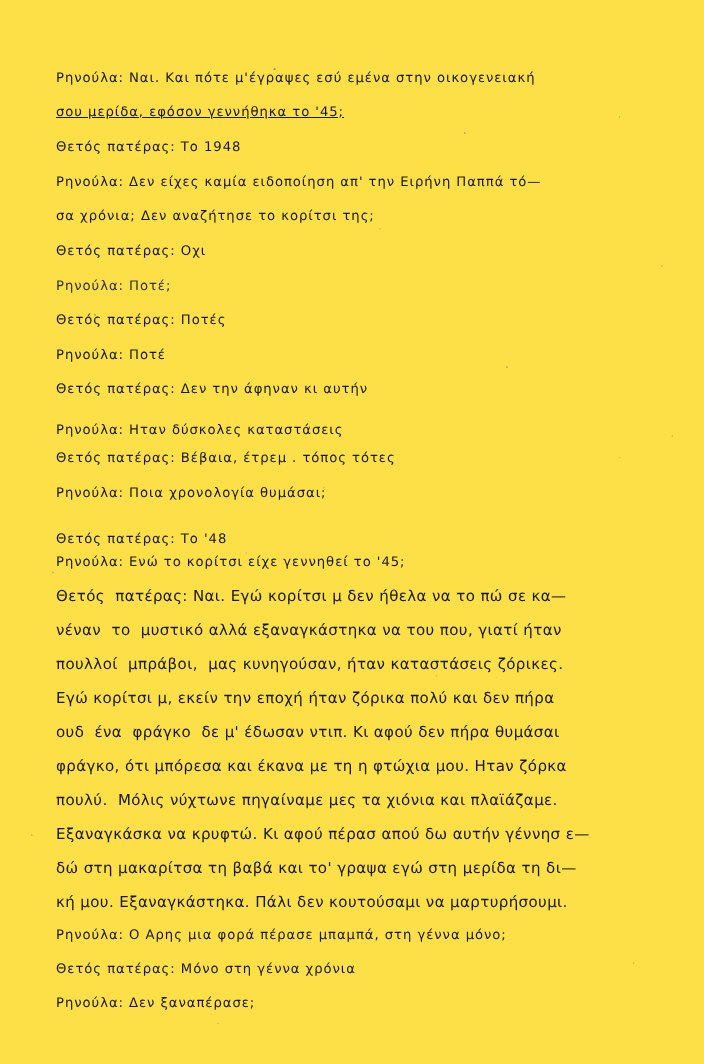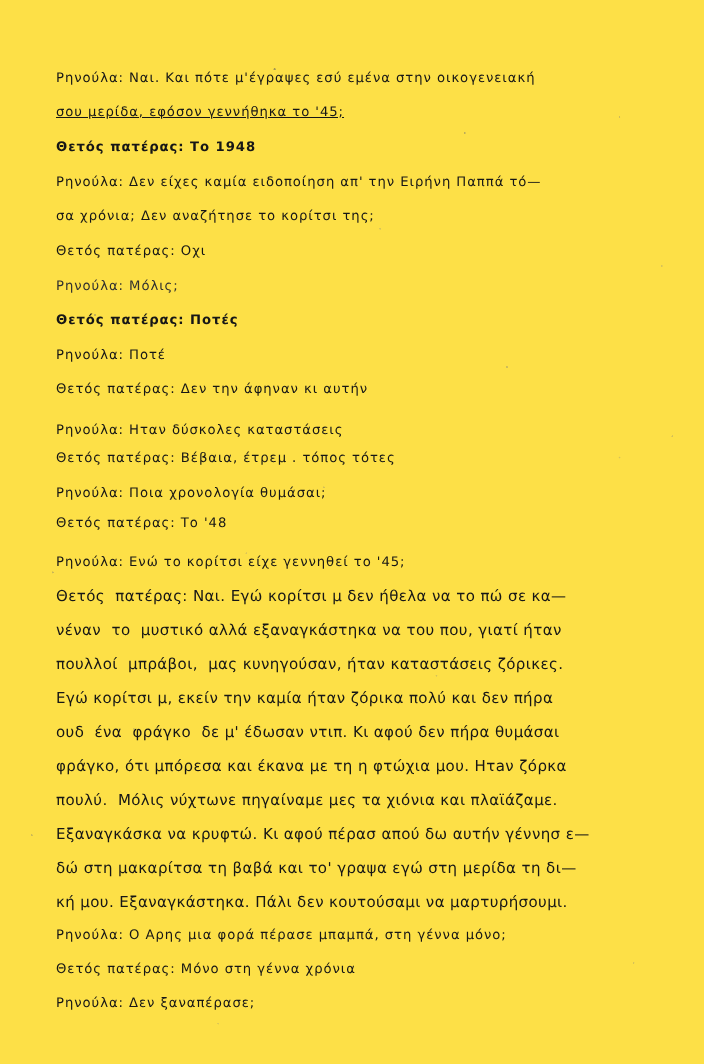--- a/index.html
+++ b/index.html
@@ -82,37 +82,37 @@
   }
 </style>
 </head>
 <body>
 
 <div class="page">
   <div class="paper-grain"></div>
   <div class="transcript" id="transcript">
       <div class="line dialogue" style="top: 72px;">Ρηνούλα: Ναι. Και πότε μ'έγραψες εσύ εμένα στην οικογενειακή</div>
       <div class="line dialogue" style="top: 106px; text-decoration: underline;">σου μερίδα, εφόσον γεννήθηκα το '45;</div>
-      <div class="line dialogue" style="top: 141px; font-weight: bold;">Θετός πατέρας: Το 1948</div>
+      <div class="line dialogue" style="top: 141px;">Θετός πατέρας: Το 1948</div>
       <div class="line dialogue" style="top: 176px;">Ρηνούλα: Δεν είχες καμία ειδοποίηση απ' την Ειρήνη Παππά τό—</div>
       <div class="line dialogue" style="top: 210px;">σα χρόνια; Δεν αναζήτησε το κορίτσι της;</div>
       <div class="line dialogue" style="top: 245px;">Θετός πατέρας: Οχι</div>
-      <div class="line dialogue light" style="top: 280px;">Ρηνούλα: Μόλις;</div>
-      <div class="line dialogue" style="top: 314px; font-weight: bold;">Θετός πατέρας: Ποτές</div>
+      <div class="line dialogue light" style="top: 280px;">Ρηνούλα: Ποτέ;</div>
+      <div class="line dialogue" style="top: 314px;">Θετός πατέρας: Ποτές</div>
       <div class="line dialogue" style="top: 349px;">Ρηνούλα: Ποτέ</div>
       <div class="line dialogue" style="top: 383px;">Θετός πατέρας: Δεν την άφηναν κι αυτήν</div>
       <div class="line dialogue" style="top: 424px;">Ρηνούλα: Ηταν δύσκολες καταστάσεις</div>
       <div class="line dialogue" style="top: 452px;">Θετός πατέρας: Βέβαια, έτρεμ . τόπος τότες</div>
       <div class="line dialogue" style="top: 487px;">Ρηνούλα: Ποια χρονολογία θυμάσαι;</div>
-      <div class="line dialogue" style="top: 517px;">Θετός πατέρας: Το '48</div>
+      <div class="line dialogue" style="top: 533px;">Θετός πατέρας: Το '48</div>
       <div class="line dialogue" style="top: 556px;">Ρηνούλα: Ενώ το κορίτσι είχε γεννηθεί το '45;</div>
       <div class="line testimony" style="top: 589px;">Θετός  πατέρας: Ναι. Εγώ κορίτσι μ δεν ήθελα να το πώ σε κα—</div>
       <div class="line testimony" style="top: 623px;">νέναν  το  μυστικό αλλά εξαναγκάστηκα να του που, γιατί ήταν</div>
       <div class="line testimony" style="top: 657px;">πουλλοί  μπράβοι,  μας κυνηγούσαν, ήταν καταστάσεις ζόρικες.</div>
-      <div class="line testimony" style="top: 691px;">Εγώ κορίτσι μ, εκείν την καμία ήταν ζόρικα πολύ και δεν πήρα</div>
+      <div class="line testimony" style="top: 691px;">Εγώ κορίτσι μ, εκείν την εποχή ήταν ζόρικα πολύ και δεν πήρα</div>
       <div class="line testimony" style="top: 725px;">ουδ  ένα  φράγκο  δε μ' έδωσαν ντιπ. Κι αφού δεν πήρα θυμάσαι</div>
       <div class="line testimony" style="top: 759px;">φράγκο, ότι μπόρεσα και έκανα με τη η φτώχια μου. Ητaν ζόρκα</div>
       <div class="line testimony" style="top: 793px;">πουλύ.  Μόλις νύχτωνε πηγαίναμε μες τα χιόνια και πλαϊάζαμε.</div>
       <div class="line testimony" style="top: 827px;">Εξαναγκάσκα να κρυφτώ. Κι αφού πέρασ απού δω αυτήν γέννησ ε—</div>
       <div class="line testimony" style="top: 861px;">δώ στη μακαρίτσα τη βαβά και το' γραψα εγώ στη μερίδα τη δι—</div>
       <div class="line testimony" style="top: 895px;">κή μου. Εξαναγκάστηκα. Πάλι δεν κουτούσαμι να μαρτυρήσουμι.</div>
       <div class="line dialogue" style="top: 929px;">Ρηνούλα: Ο Αρης μια φορά πέρασε μπαμπά, στη γέννα μόνο;</div>
       <div class="line dialogue" style="top: 963px;">Θετός πατέρας: Μόνο στη γέννα χρόνια</div>
       <div class="line dialogue" style="top: 997px;">Ρηνούλα: Δεν ξαναπέρασε;</div>
     </div>

